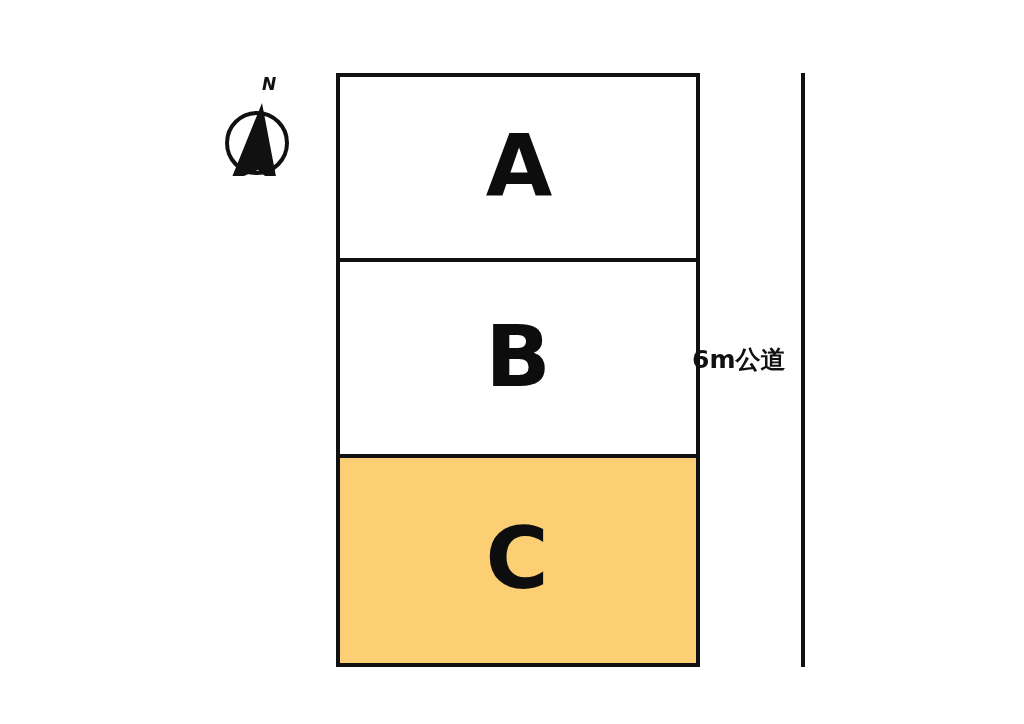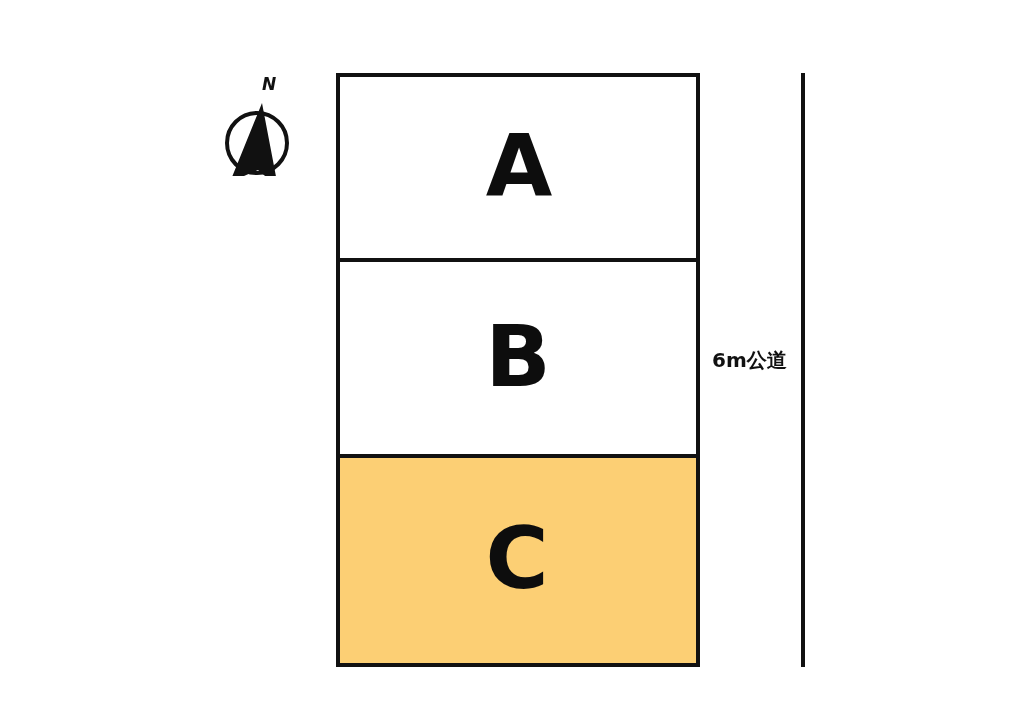--- a/index.html
+++ b/index.html
@@ -103,25 +103,25 @@
   .road-line {
     position: absolute;
     left: 801px;
     top: 73px;
     width: 4px;
     height: 594px;
     background: #111111;
   }
   .road-label {
     position: absolute;
-    left: 712px;
+    left: 692px;
     top: 348px;
     font-family: "DejaVu Sans", "Liberation Sans", sans-serif;
     font-weight: 700;
-    font-size: 20px;
+    font-size: 25px;
     line-height: 24px;
     color: #111111;
     white-space: nowrap;
     user-select: none;
   }
 </style>
 </head>
 <body>
 
 <div id="canvas">

